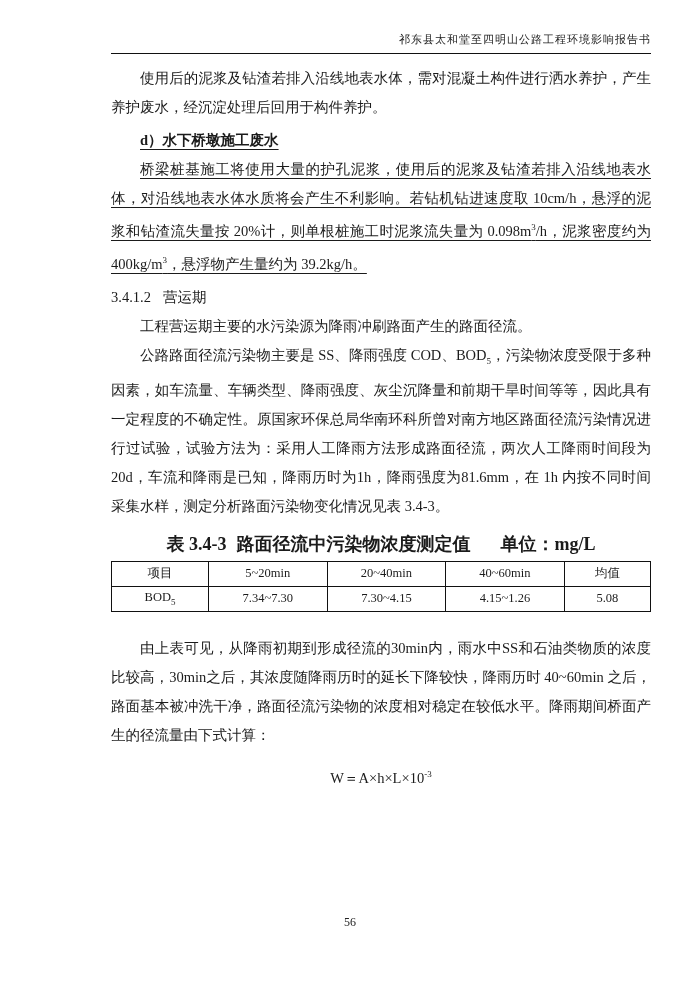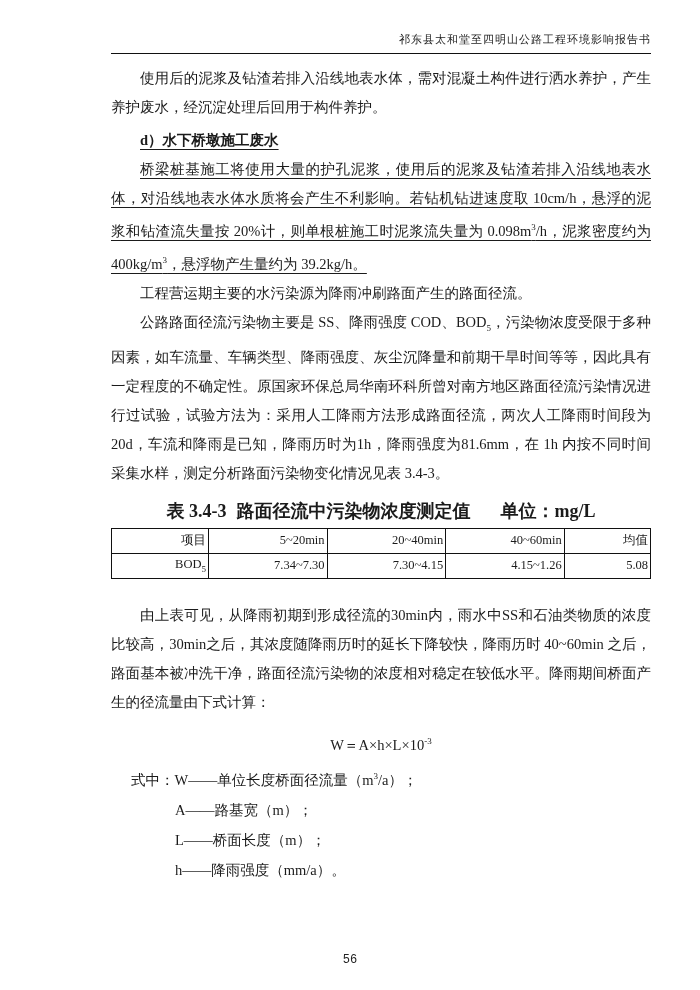--- a/index.html
+++ b/index.html
@@ -63,21 +63,21 @@
   .table-caption .cap-title { margin-left: 10px; }
   .table-caption .cap-unit { margin-left: 30px; }
   table.data-table {
     border-collapse: collapse;
     width: 100%;
     margin-top: 6px;
     font-size: 12.5px;
   }
   table.data-table th, table.data-table td {
     border: 1px solid #111;
-    text-align: right;
+    text-align: center;
     vertical-align: middle;
     height: 24px;
     font-weight: normal;
     padding: 0 2px;
   }
   table.data-table { border: 1.5px solid #111; }
   .col-item { width: 18%; }
   .col-t1 { width: 22%; }
   .col-t2 { width: 22%; }
   .col-t3 { width: 22%; }
@@ -94,42 +94,42 @@
     font-size: 14.5px;
     line-height: 30px;
     margin: 0;
   }
   .def-intro { padding-left: 20px; }
   .def-item { padding-left: 64px; }
   .page-number {
     position: absolute;
     left: 0;
     right: 0;
-    top: 953px;
+    top: 915px;
     text-align: center;
     font-size: 12px;
     color: #222;
-    font-family: Liberation Mono, monospace;
   }
 </style>
 </head>
 <body>
 
 <div class="page">
   <div class="content">
 
     <div class="doc-header-title">祁东县太和堂至四明山公路工程环境影响报告书</div>
     <div class="doc-header-rule"></div>
 
     <p class="para indent mt-sm">使用后的泥浆及钻渣若排入沿线地表水体，需对混凝土构件进行洒水养护，产生养护废水，经沉淀处理后回用于构件养护。</p>
 
     <p class="para indent bold uline mt-xs">d）水下桥墩施工废水</p>
 
     <p class="para indent uline"><span>桥梁桩基施工将使用大量的护孔泥浆，使用后的泥浆及钻渣若排入沿线地表水体，对沿线地表水体水质将会产生不利影响。若钻机钻进速度取 10cm/h，悬浮的泥浆和钻渣流失量按 20%计，则单根桩施工时泥浆流失量为 0.098m</span><sup>3</sup><span>/h，泥浆密度约为400kg/m</span><sup>3</sup><span>，悬浮物产生量约为 39.2kg/h。</span></p>
 
+    <p class="heading-sub"><span class="sec-num">3.4.1.2</span><span class="sec-title">营运期</span></p>
 
     <p class="para indent">工程营运期主要的水污染源为降雨冲刷路面产生的路面径流。</p>
 
     <p class="para indent"><span>公路路面径流污染物主要是 SS、降雨强度 COD、BOD</span><sub>5</sub><span>，污染物浓度受限于多种因素，如车流量、车辆类型、降雨强度、灰尘沉降量和前期干旱时间等等，因此具有一定程度的不确定性。原国家环保总局华南环科所曾对南方地区路面径流污染情况进行过试验，试验方法为：采用人工降雨方法形成路面径流，两次人工降雨时间段为20d，车流和降雨是已知，降雨历时为1h，降雨强度为81.6mm，在 1h 内按不同时间采集水样，测定分析路面污染物变化情况见表 3.4-3。</span></p>
 
     <div class="table-caption"><span class="cap-label">表 3.4-3</span><span class="cap-title">路面径流中污染物浓度测定值</span><span class="cap-unit">单位：mg/L</span></div>
 
     <table class="data-table">
       <thead>
         <tr>
@@ -148,23 +148,17 @@
           <td>4.15~1.26</td>
           <td>5.08</td>
         </tr>
       </tbody>
     </table>
 
     <p class="para indent after-table">由上表可见，从降雨初期到形成径流的30min内，雨水中SS和石油类物质的浓度比较高，30min之后，其浓度随降雨历时的延长下降较快，降雨历时 40~60min 之后，路面基本被冲洗干净，路面径流污染物的浓度相对稳定在较低水平。降雨期间桥面产生的径流量由下式计算：</p>
 
     <div class="formula"><span>W＝A×h×L×10</span><sup>-3</sup></div>
 
-    <div class="def-block">
-      <p class="def-line def-intro"><span>式中：W——单位长度桥面径流量（m</span><sup>3</sup><span>/a）；</span></p>
-      <p class="def-line def-item">A——路基宽（m）；</p>
-      <p class="def-line def-item">L——桥面长度（m）；</p>
-      <p class="def-line def-item">h——降雨强度（mm/a）。</p>
-    </div>
 
   </div>
 
   <div class="page-number">56</div>
 </div>
 
 </body></html>

